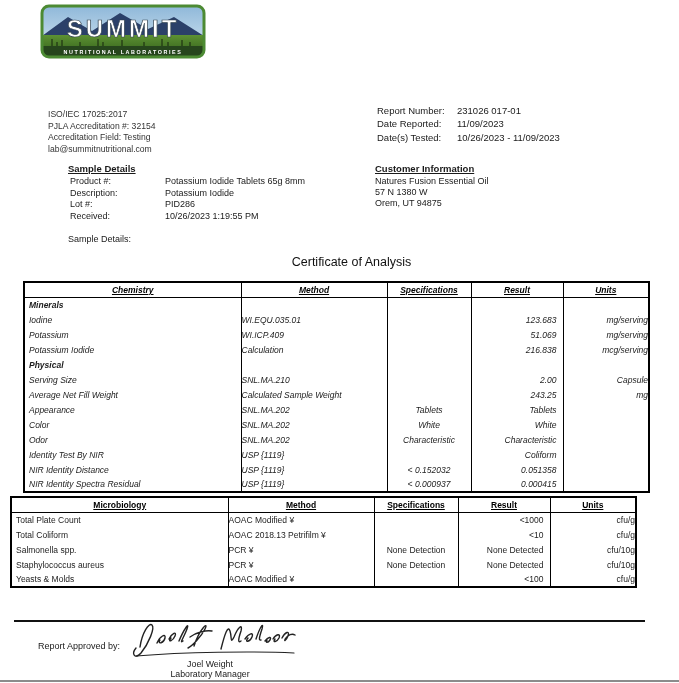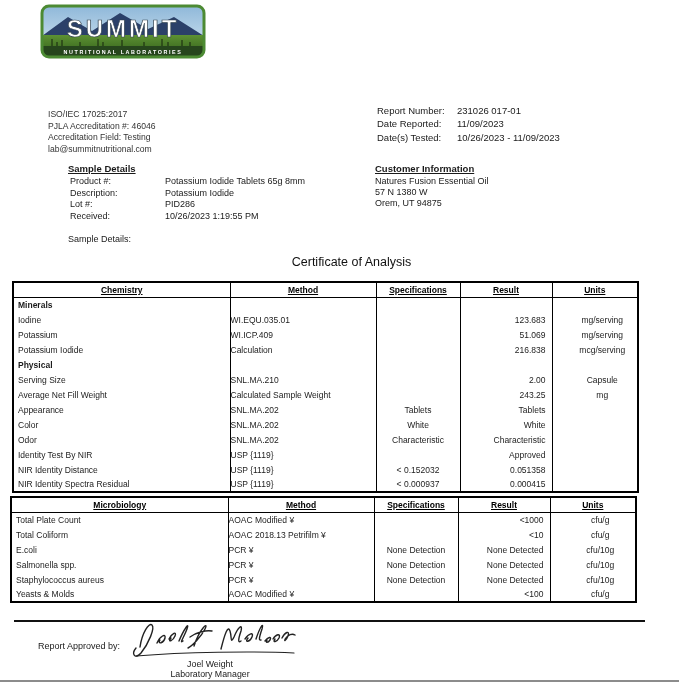--- a/index.html
+++ b/index.html
@@ -40,24 +40,24 @@
     border-left: 1px solid #000; border-right: 1px solid #000;
     font-size: 8.5px; overflow: hidden; white-space: nowrap;
   }
   .coa-table th { border-bottom: 1.5px solid #000; height: 15px; font-weight: bold; text-align: center; color: #000; }
   .coa-table th span { text-decoration: underline; }
   .coa-table td { height: 15px; color: #1c1c1c; }
   .coa-table td.c0 { text-align: left; padding-left: 4px; }
   .coa-table td.c1 { text-align: left; }
   .coa-table td.c2 { text-align: center; }
   .coa-table td.c3 { text-align: right; padding-right: 6px; }
-  .coa-table td.c4 { text-align: center; padding-left: 15px; }
+  .coa-table td.c4 { text-align: right; padding-left: 15px; }
   .coa-table tr.section td { font-weight: bold; }
 
-  .tbl1 { left: 12px; top: 281px; }
+  .tbl1 { left: 23px; top: 281px; font-style: italic; }
   .tbl2 { left: 10px; top: 496px; }
 
   
   .sig-rule { left: 14px; top: 620px; width: 631px; height: 2px; background: #111; }
   .approved-label { left: 38px; top: 641px; font-size: 9px; }
   .sig-svg { left: 124px; top: 616px; }
   .sig-name { left: 130px; top: 659px; width: 160px; text-align: center; font-size: 8.8px; }
   .sig-title { left: 130px; top: 669px; width: 160px; text-align: center; font-size: 8.8px; }
 
   .bottom-line { left: 0; top: 680px; width: 679px; height: 2px; background: #8c8c8c; }
@@ -88,21 +88,21 @@
       <rect x="2" y="42" width="162" height="11" fill="#26451c"></rect>
     </g>
     <text x="83" y="33" text-anchor="middle" font-family="Liberation Sans, sans-serif" font-size="24" font-weight="bold" fill="#ffffff" stroke="#33434f" stroke-width="0.7" letter-spacing="3">SUMMIT</text>
     <text x="83" y="50" text-anchor="middle" font-family="Liberation Sans, sans-serif" font-size="5.4" font-weight="bold" fill="#ffffff" letter-spacing="1.6">NUTRITIONAL LABORATORIES</text>
     <rect x="2" y="2" width="162" height="51" rx="7" fill="none" stroke="#4c8a33" stroke-width="3"></rect>
   </svg>
 </div>
 
 <div class="abs accred">
   <div>ISO/IEC 17025:2017</div>
-  <div>PJLA Accreditation #: 46046</div>
+  <div>PJLA Accreditation #: 32154</div>
   <div>Accreditation Field: Testing</div>
   <div>lab@summitnutritional.com</div>
 </div>
 
 <div class="abs report-info">
   <div class="report-row">
     <span class="lbl">Report Number:</span>
     <span class="val">231026 017-01</span>
   </div>
   <div class="report-row">
@@ -230,21 +230,21 @@
         <td class="c0">Odor</td>
         <td class="c1">SNL.MA.202</td>
         <td class="c2">Characteristic</td>
         <td class="c3">Characteristic</td>
         <td class="c4"></td>
       </tr>
       <tr>
         <td class="c0">Identity Test By NIR</td>
         <td class="c1">USP {1119}</td>
         <td class="c2"></td>
-        <td class="c3">Approved</td>
+        <td class="c3">Coliform</td>
         <td class="c4"></td>
       </tr>
       <tr>
         <td class="c0">NIR Identity Distance</td>
         <td class="c1">USP {1119}</td>
         <td class="c2">&lt; 0.152032</td>
         <td class="c3">0.051358</td>
         <td class="c4"></td>
       </tr>
       <tr>
@@ -281,27 +281,20 @@
         <td class="c2"></td>
         <td class="c3">&lt;1000</td>
         <td class="c4">cfu/g</td>
       </tr>
       <tr>
         <td class="c0">Total Coliform</td>
         <td class="c1">AOAC 2018.13 Petrifilm ¥</td>
         <td class="c2"></td>
         <td class="c3">&lt;10</td>
         <td class="c4">cfu/g</td>
-      </tr>
-      <tr>
-        <td class="c0">E.coli</td>
-        <td class="c1">PCR ¥</td>
-        <td class="c2">None Detection</td>
-        <td class="c3">None Detected</td>
-        <td class="c4">cfu/10g</td>
       </tr>
       <tr>
         <td class="c0">Salmonella spp.</td>
         <td class="c1">PCR ¥</td>
         <td class="c2">None Detection</td>
         <td class="c3">None Detected</td>
         <td class="c4">cfu/10g</td>
       </tr>
       <tr>
         <td class="c0">Staphylococcus aureus</td>

